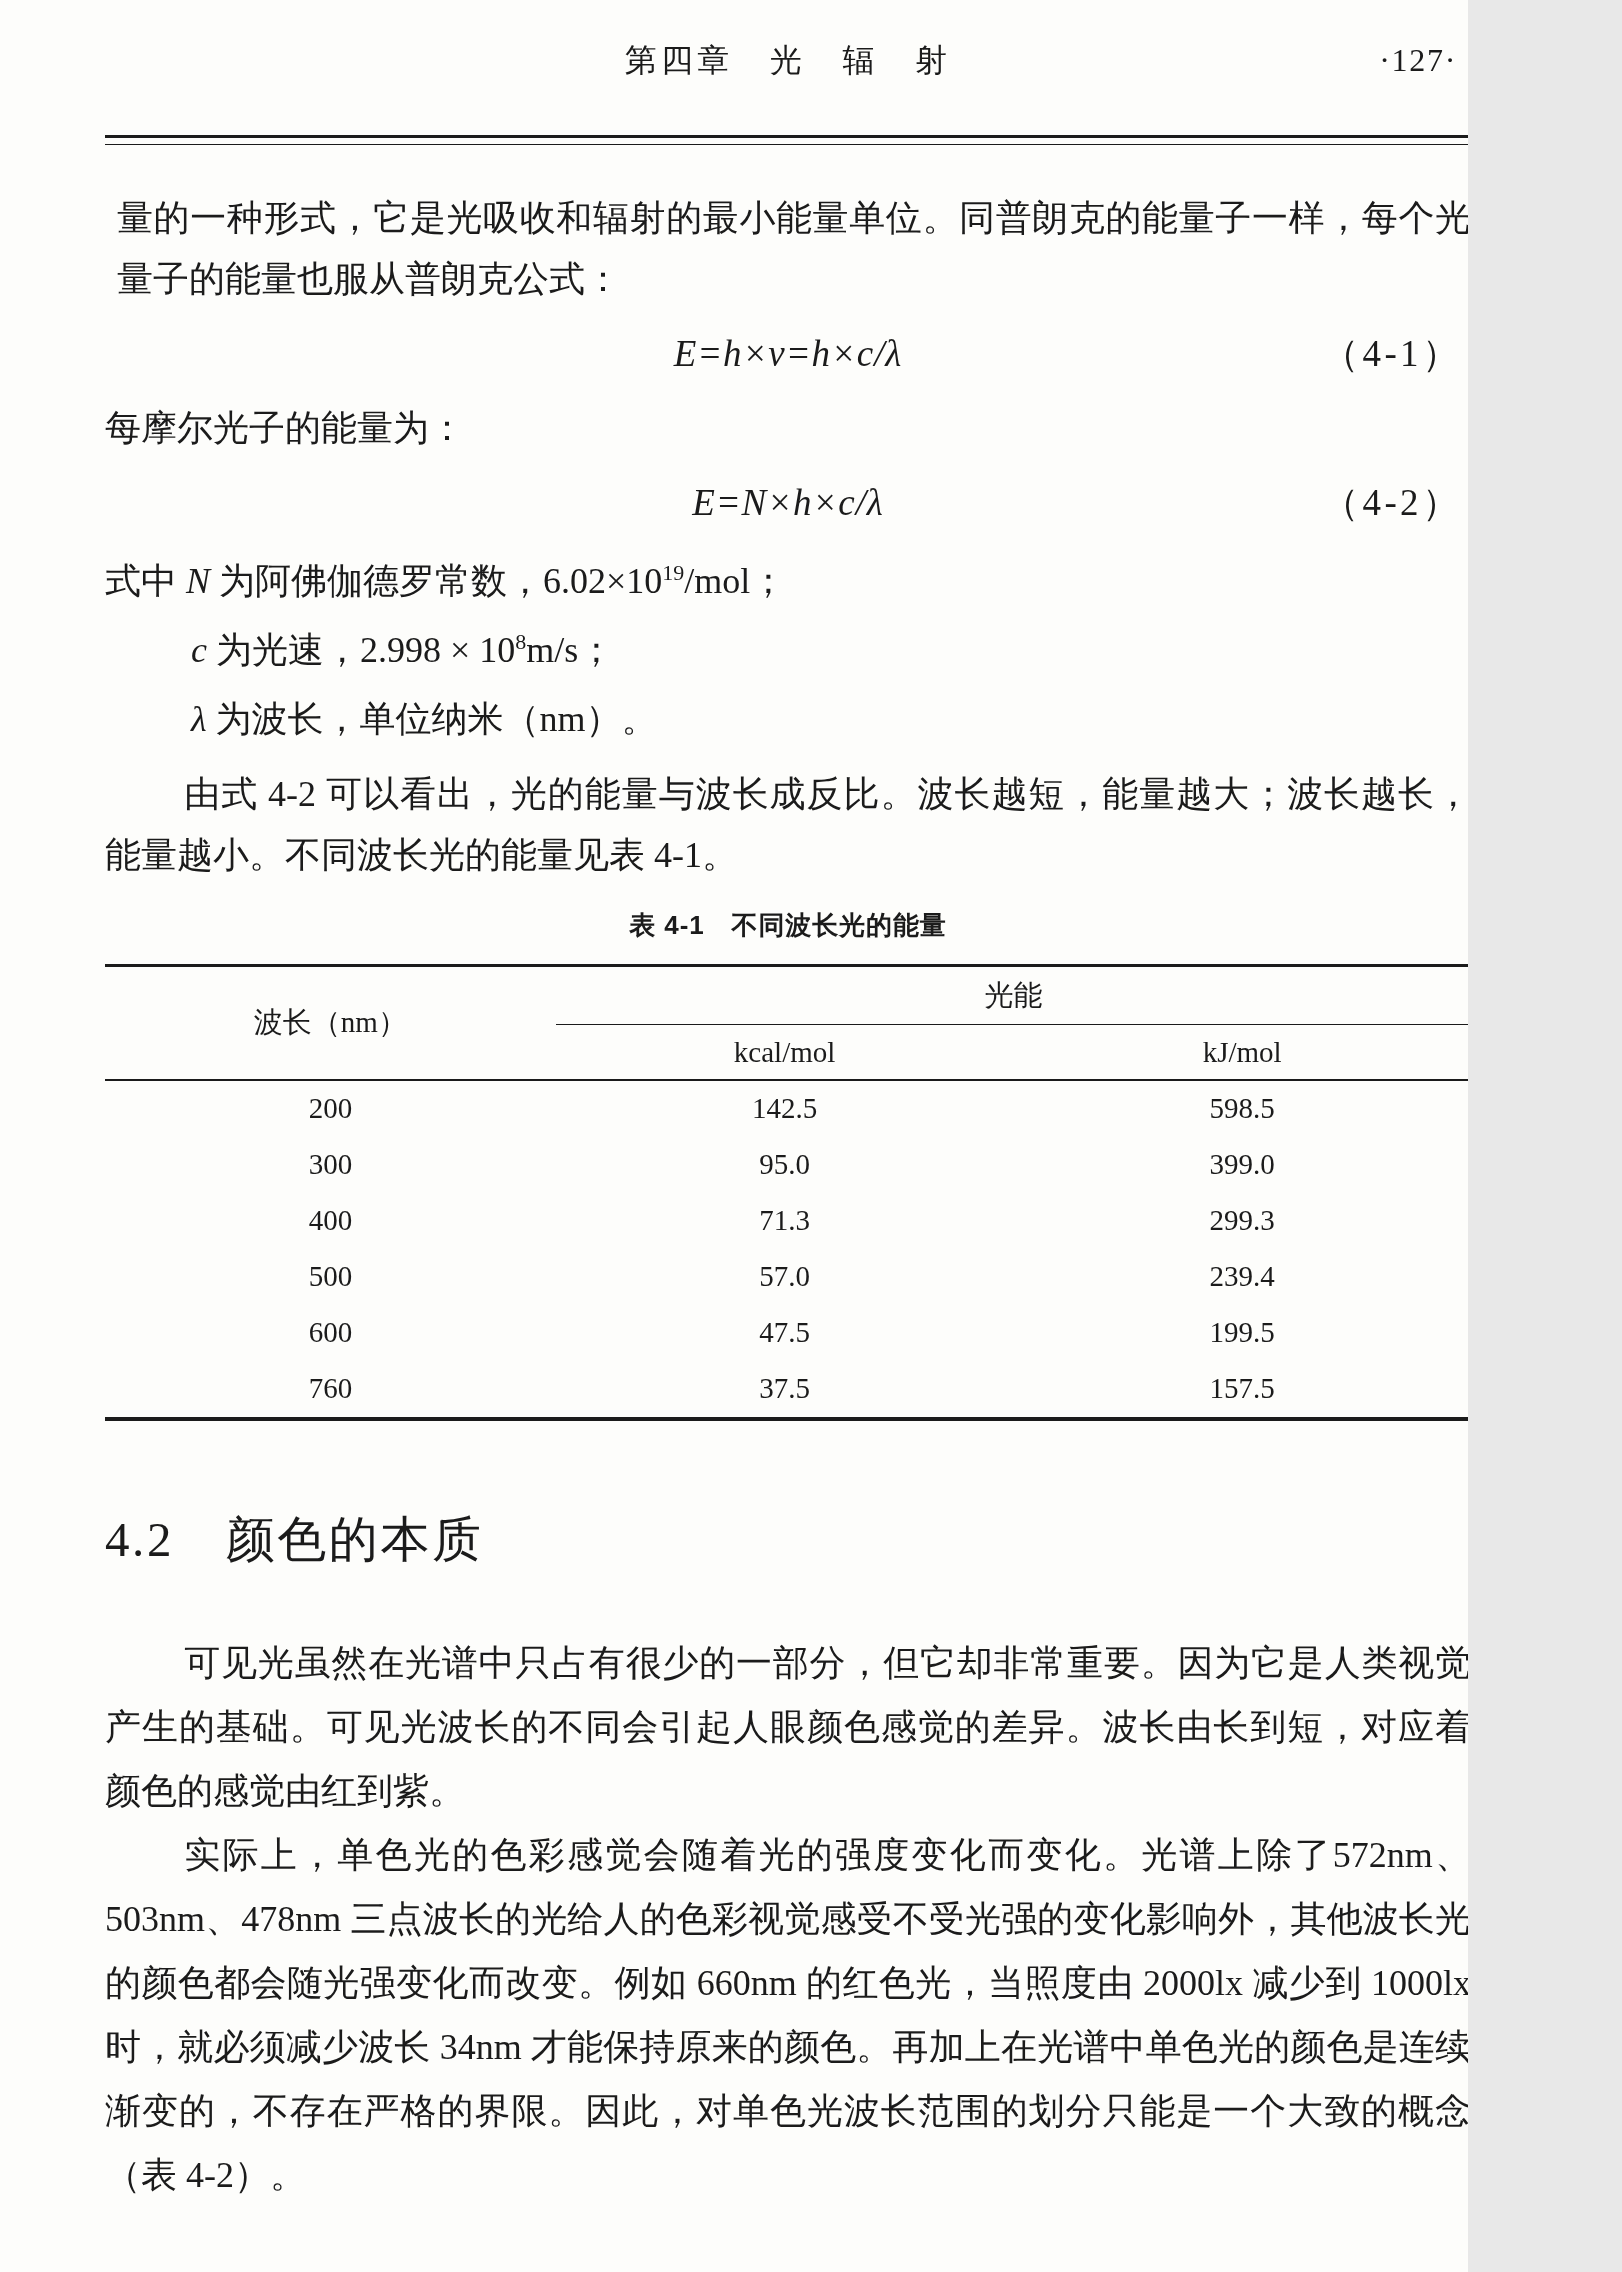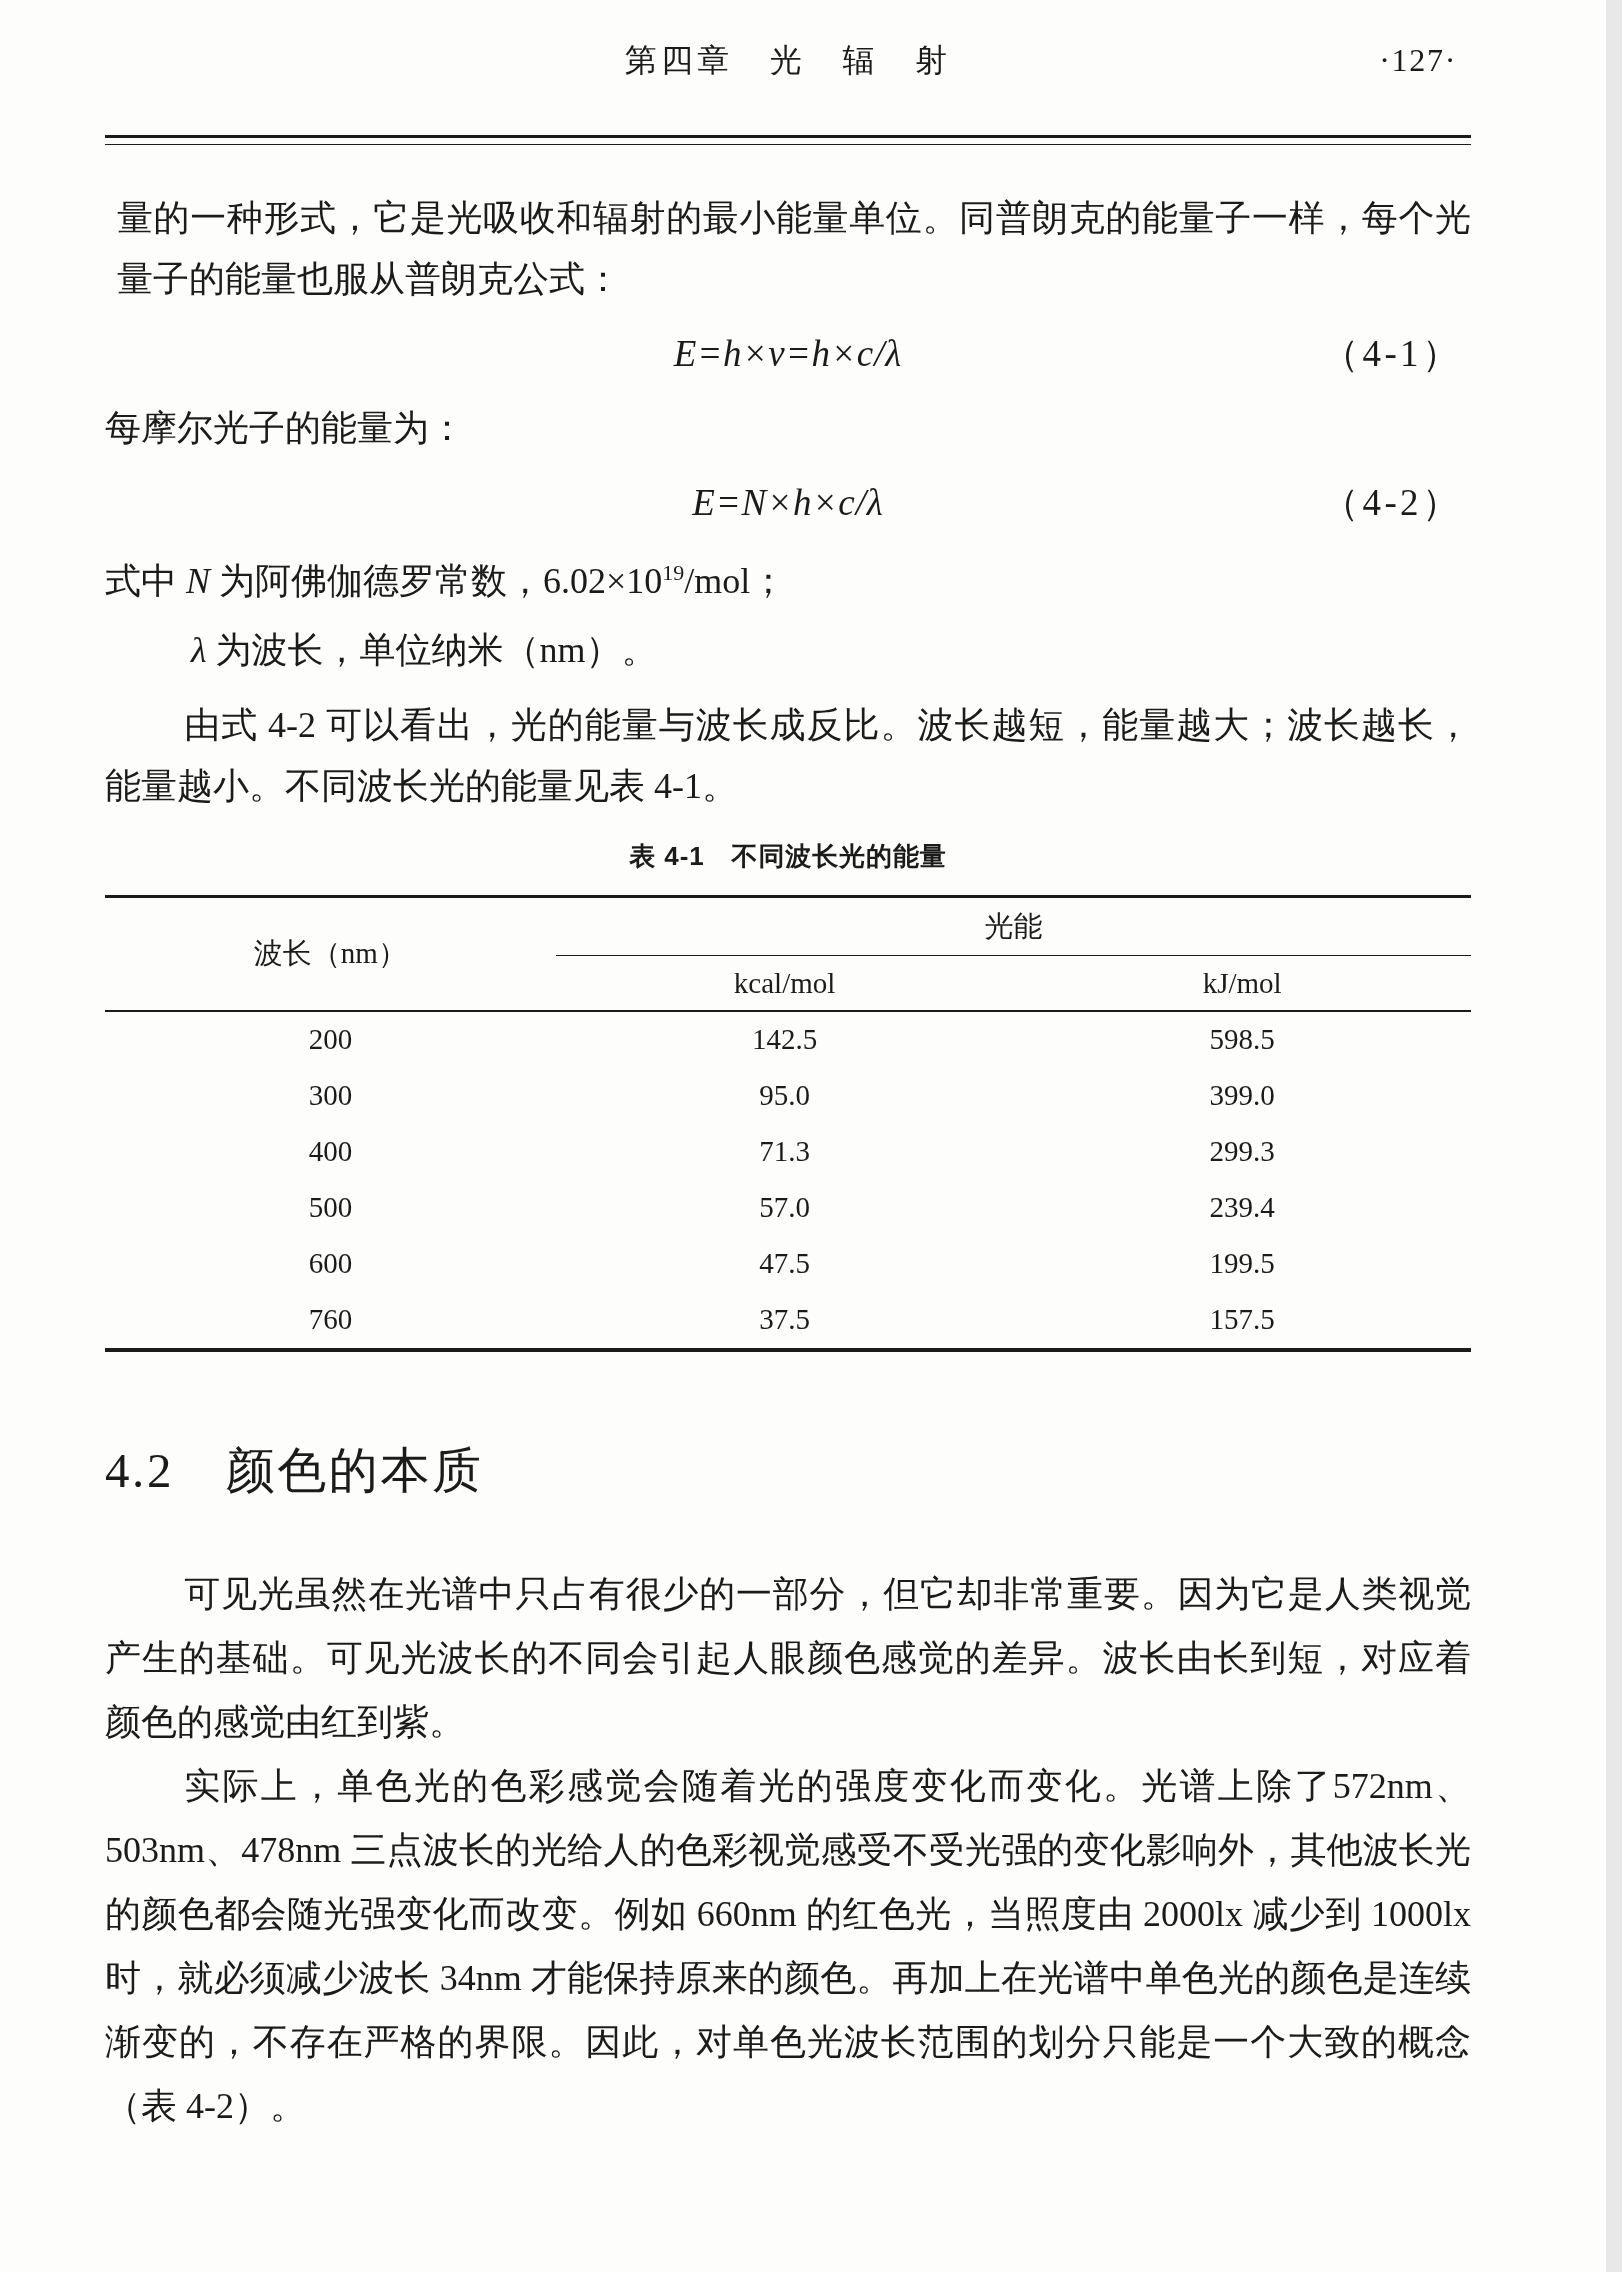--- a/index.html
+++ b/index.html
@@ -1,19 +1,19 @@
 <!DOCTYPE html>
 <html style="font-size:13.7px"><head>
 <meta charset="utf-8">
 <style>
   html,body{margin:0;padding:0;}
   body{background:#e8e8e8;}
   .page{
     position:relative;
-    width:1606px;height:2273px;
+    width:1468px;height:2273px;
     background:#fdfdfb;
     overflow:hidden;
     font-family:"Liberation Serif","DejaVu Serif",serif;
     color:#1b1b1b;
     box-sizing:border-box;
   }
   .content{
     position:absolute;
     left:105px;top:0;
     width:1366px;
@@ -138,20 +138,21 @@
     <p class="body">每摩尔光子的能量为：</p>
 
     <div class="equation">
       <span class="eq-body">E=N×h×c/λ</span>
       <span class="eq-number">（4-2）</span>
     </div>
 
     <p class="body const-line"><span>式中 </span><i class="var">N</i><span> 为阿佛伽德罗常数，6.02×10</span><sup>19</sup><span>/mol；</span></p>
 
 
+    <p class="body const-line const-indent"><span></span><i class="var">c</i><span> 为光速，2.998 × 10</span><sup>8</sup><span>m/s；</span></p>
 
     <p class="body const-line const-indent"><span></span><i class="var">λ</i><span> 为波长，单位纳米（nm）。</span><sup></sup><span></span></p>
 
     <p class="body indent" style="margin-top:10.3px">由式 4-2 可以看出，光的能量与波长成反比。波长越短，能量越大；波长越长，能量越小。不同波长光的能量见表 4-1。</p>
 
     <div class="table-title">表 4-1　不同波长光的能量</div>
 
     <table class="energy-table">
       <colgroup>
         <col style="width:33%">

